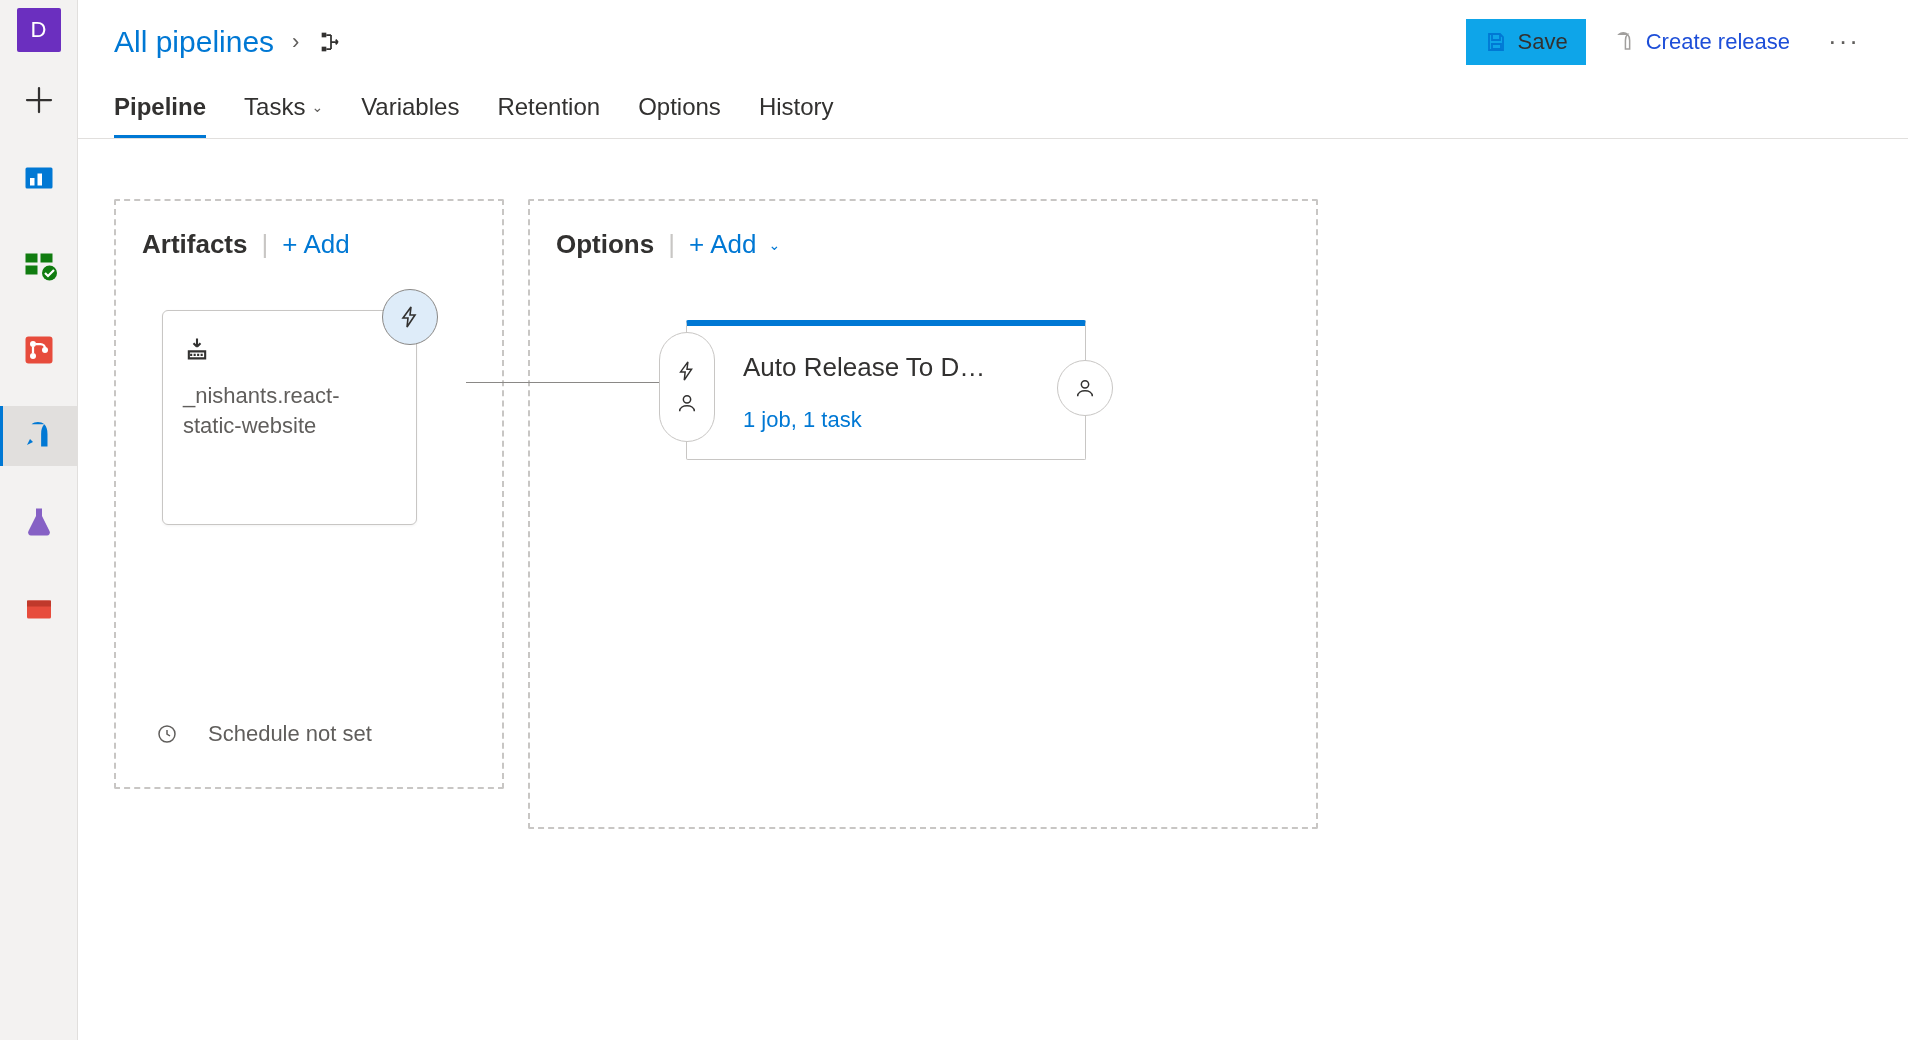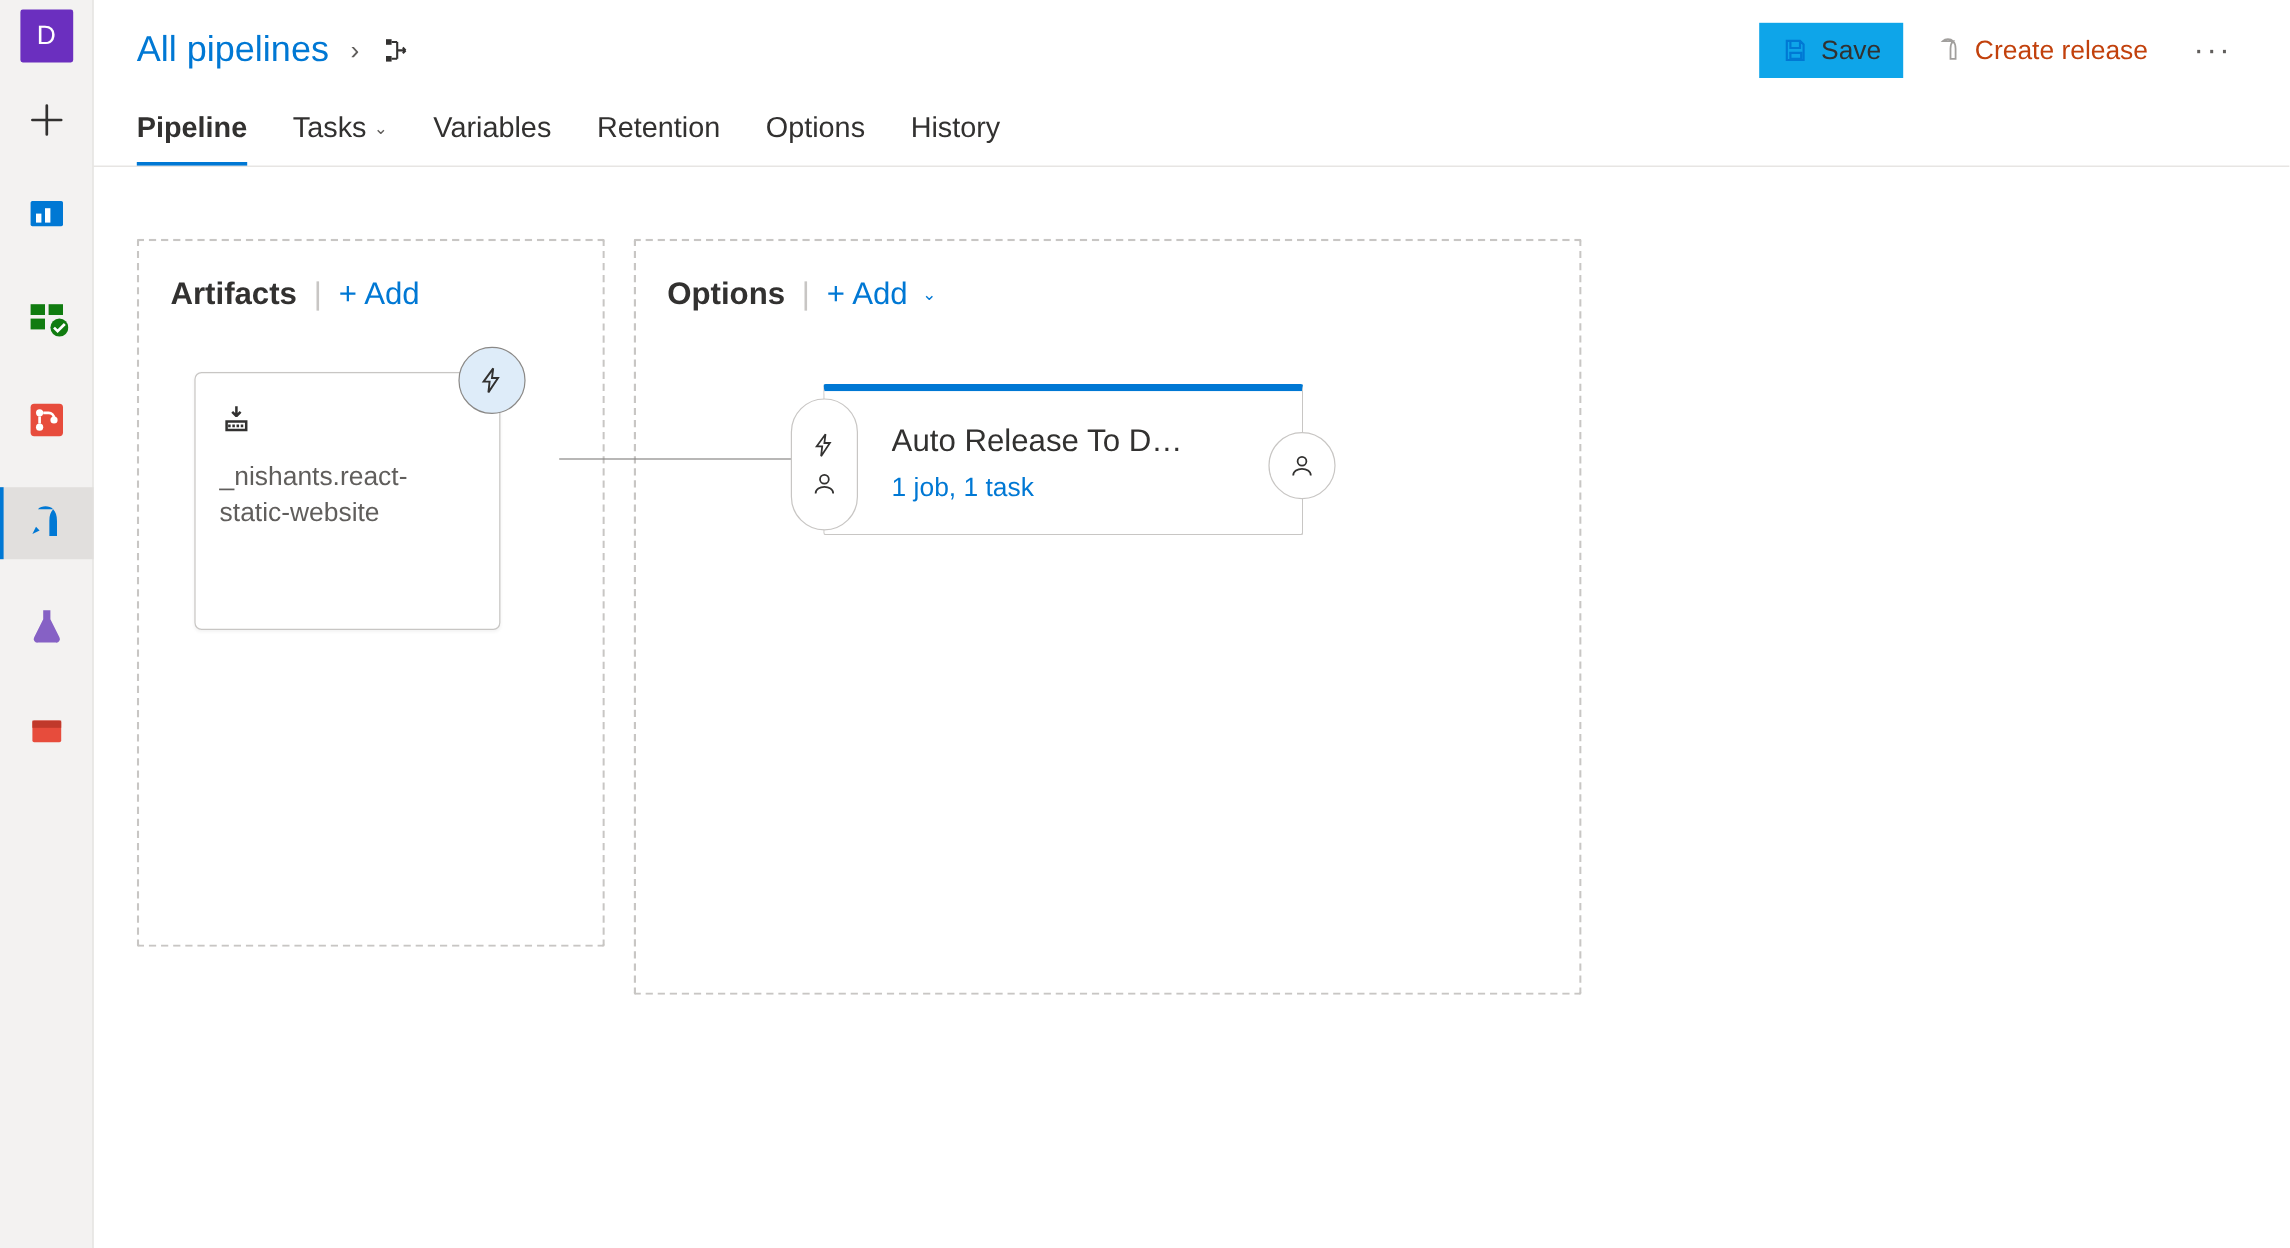--- a/index.html
+++ b/index.html
@@ -86,21 +86,21 @@
   display: flex; align-items: center; gap: 8px;
 }
 .btn {
   display: flex; align-items: center; gap: 10px;
   padding: 10px 18px;
   font-size: 22px;
   background: #0ea5e9;
   border: none; cursor: pointer;
   color: #323130;
 }
-.btn.disabled { background: transparent; color: #c2410c; cursor: default; }
+.btn.disabled { background: transparent; color: #1d4ed8; cursor: default; }
 .btn svg { width: 24px; height: 24px; }
 .more-icon { font-size: 26px; color: #605e5c; padding: 8px 12px; cursor: pointer; letter-spacing: 2px; }
 
 
 .tabs {
   display: flex; align-items: flex-start; gap: 38px;
   padding: 18px 36px 0 36px;
   border-bottom: 1px solid #e1dfdd;
   font-size: 24px;
 }
@@ -197,21 +197,21 @@
   border: 1px solid #c8c6c4;
   border-top: 6px solid #0078d4;
   border-radius: 2px;
   background: #fff;
   padding: 26px 36px 26px 56px;
   position: relative;
 }
 .stage-title {
   font-size: 26px; color: #323130;
   white-space: nowrap; overflow: hidden; text-overflow: ellipsis;
-  margin-bottom: 10px;
+  margin-bottom: 24px;
 }
 .stage-sub {
   font-size: 22px; color: #0078d4; cursor: pointer;
 }
 .stage-badge {
   position: absolute;
   width: 56px; height: 110px;
   border: 1px solid #c8c6c4;
   background: #fff;
   border-radius: 32px;
@@ -356,20 +356,29 @@
             </svg>
         </div>
         <div class="src-icon">
           <svg width="28" height="28" viewBox="0 0 24 24">
               <path d="M12 3v7m0 0l-3-3m3 3l3-3M5 14h14v6H5v-6zm2 2v2m3-2v2m3-2v2m3-2v2" stroke="#323130" stroke-width="1.8" fill="none"></path>
             </svg>
         </div>
         <div class="src-name">_nishants.react-static-website</div>
       </div>
 
+      <div class="schedule-row">
+        <div class="schedule-icon">
+          <svg width="24" height="24" viewBox="0 0 24 24">
+              <circle cx="12" cy="12" r="8" fill="none" stroke="#605e5c" stroke-width="1.5"></circle>
+              <path d="M12 8v4l3 2" stroke="#605e5c" stroke-width="1.5" fill="none"></path>
+            </svg>
+        </div>
+        <div class="schedule-text">Schedule not set</div>
+      </div>
     </div>
 
     <div class="panel stages-panel">
       <div class="panel-header">
         <span>Options</span>
         <span class="sep">|</span>
         <span class="add-link">
           <span class="plus">+</span>
           <span>Add</span>
           <span class="chev">⌄</span>

